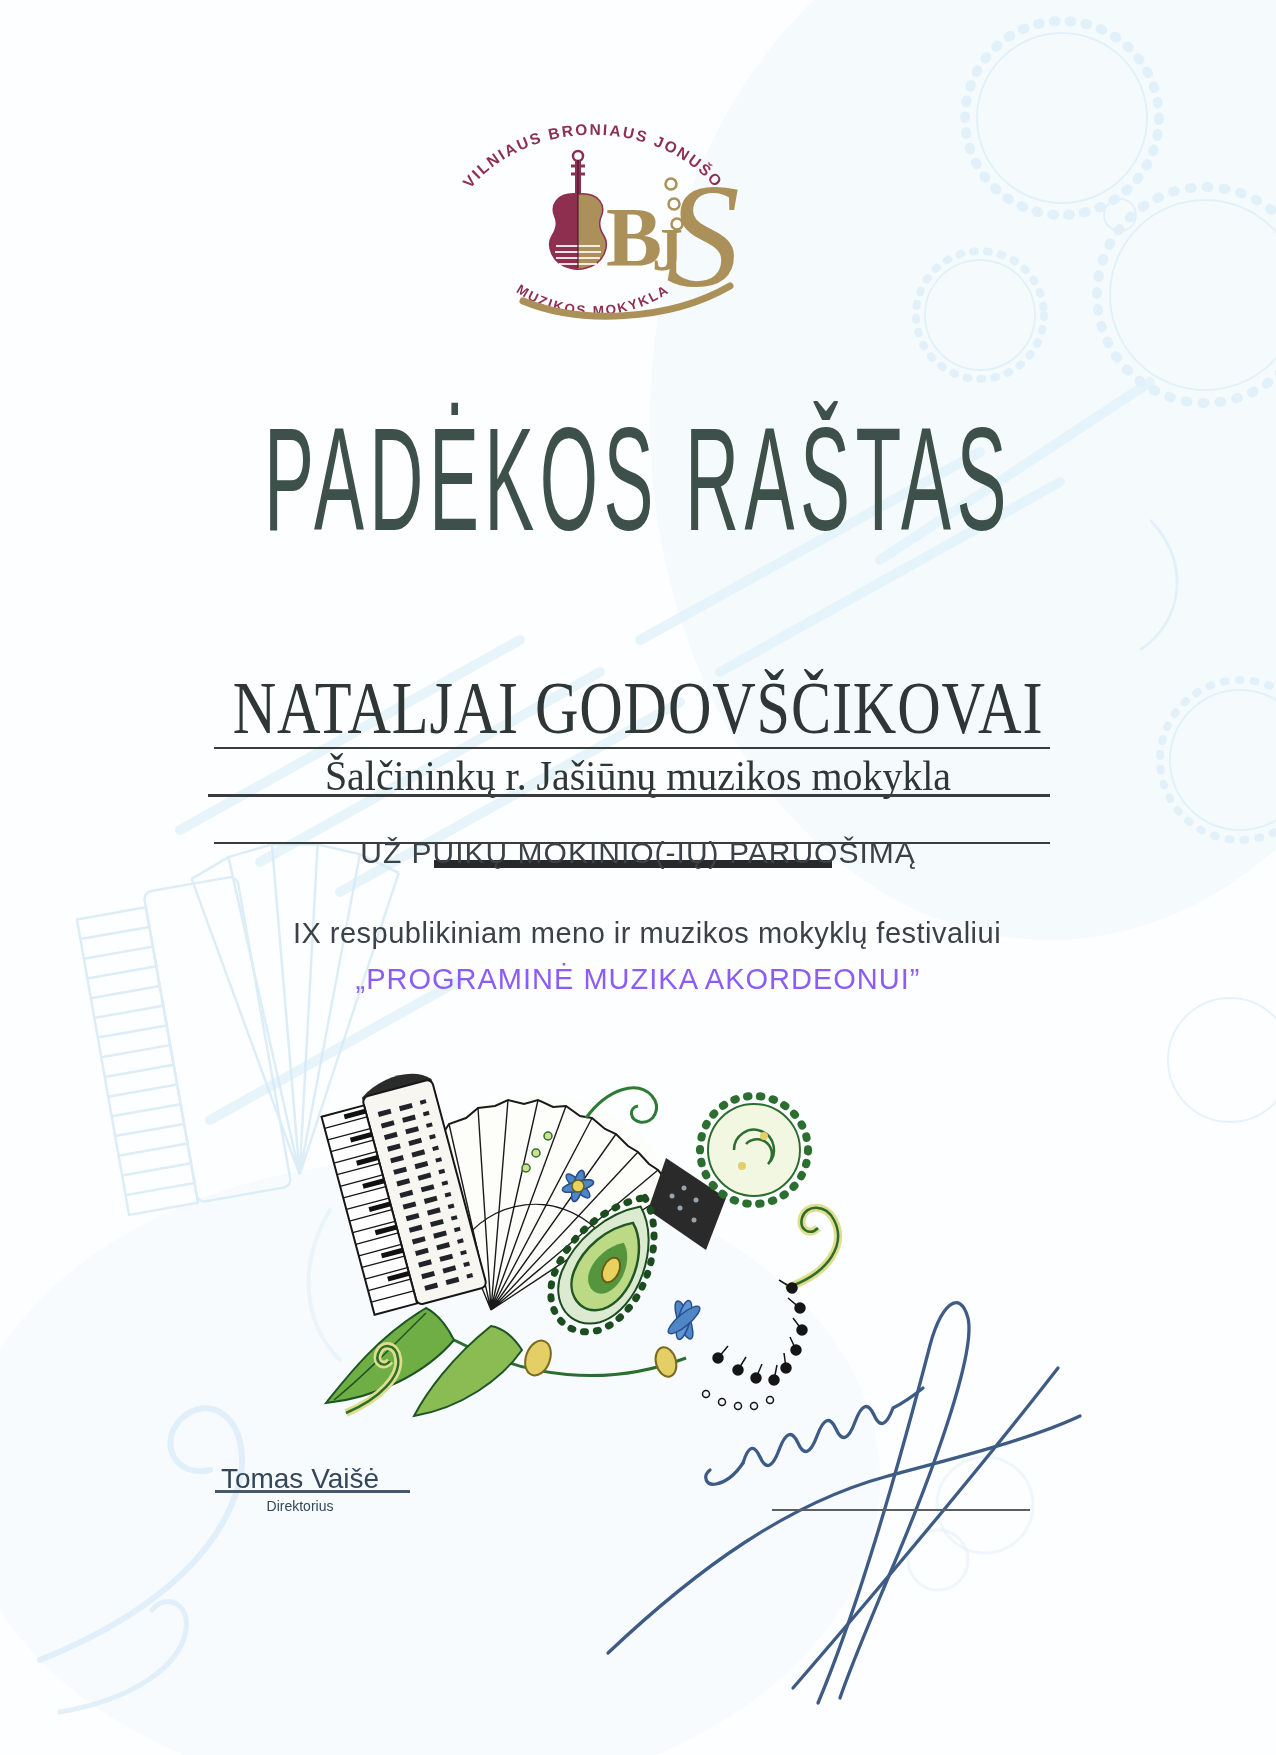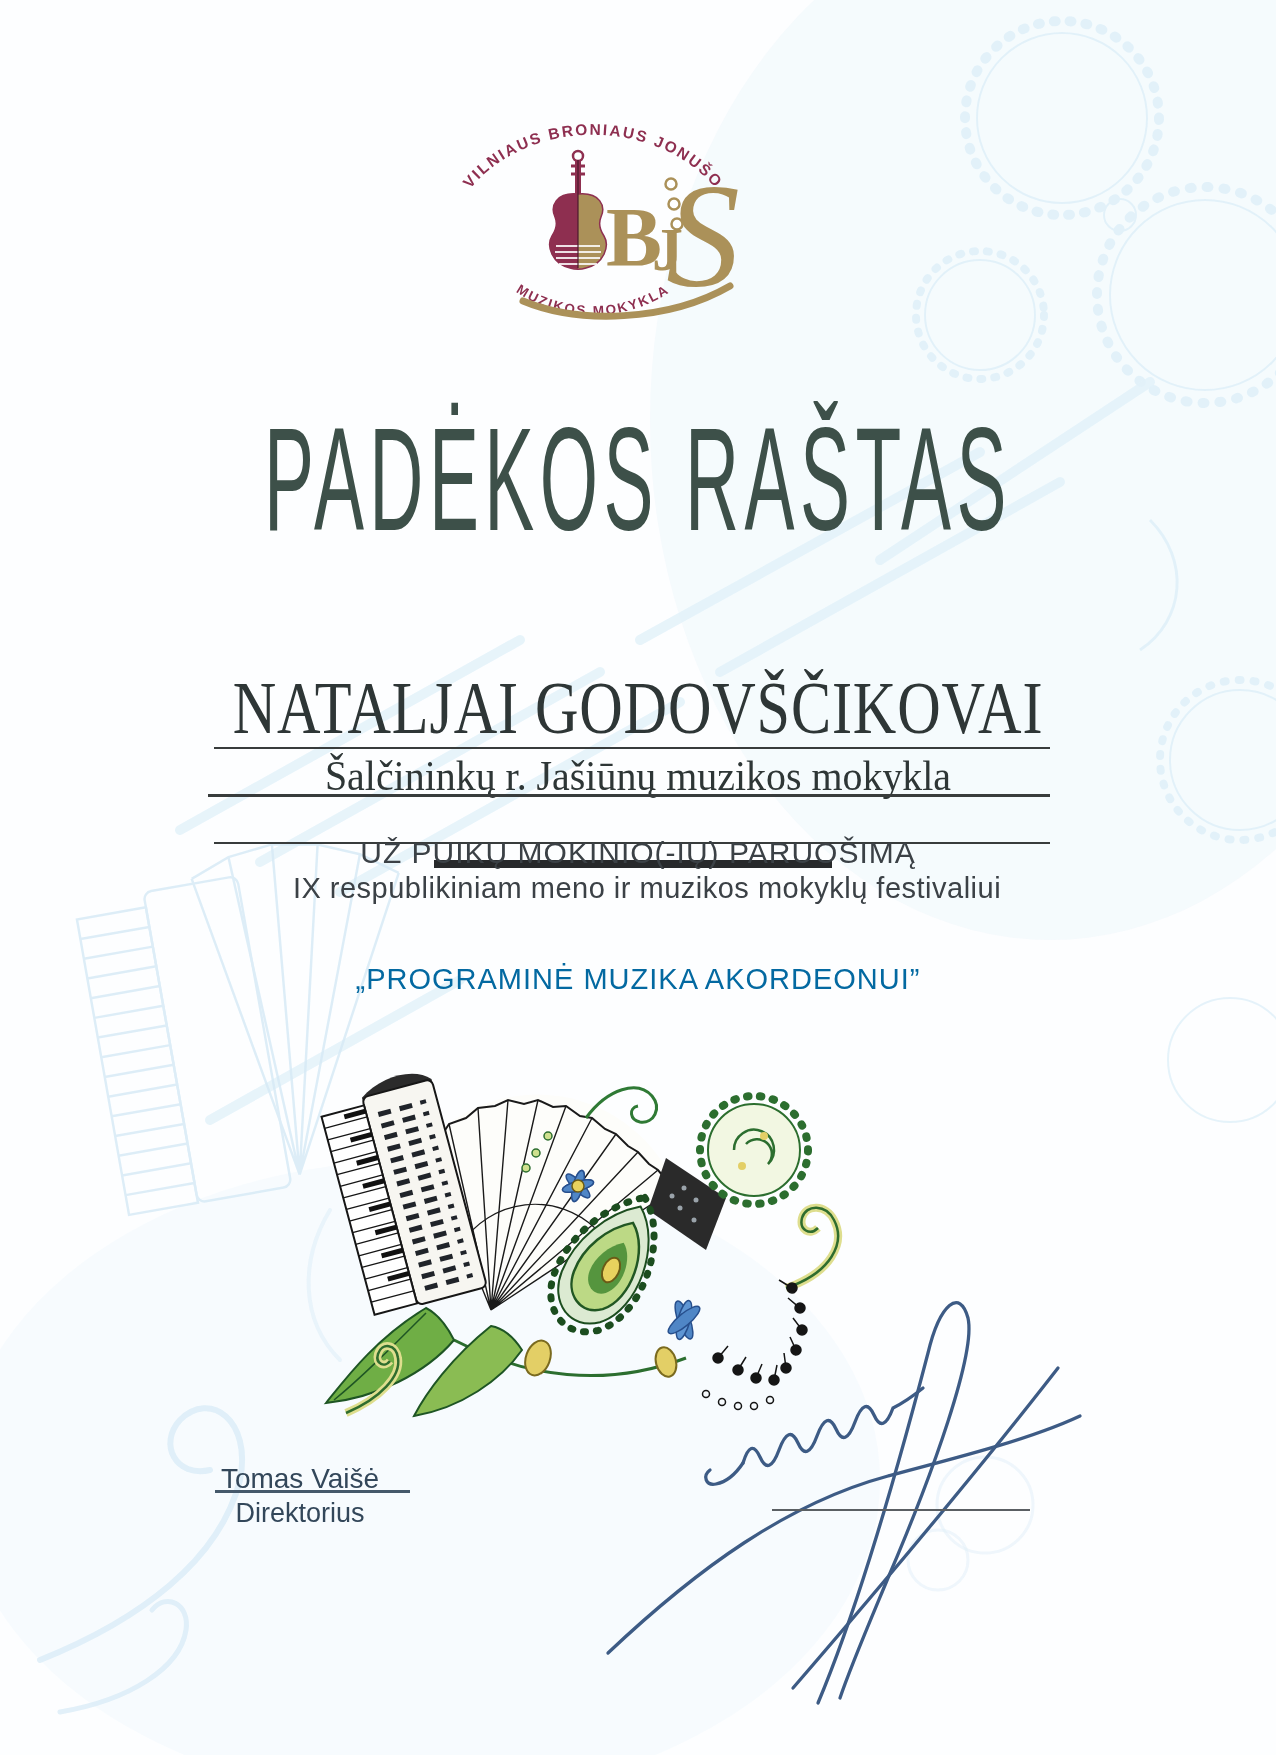--- a/index.html
+++ b/index.html
@@ -34,28 +34,28 @@
     font-size:42px;color:#2e3636;
     transform:scaleX(0.95);transform-origin:top center;
   }
   .rule{position:absolute;background:#383c3c;height:2px;z-index:3;}
   .rule-1{top:747px;left:214px;width:836px;}
   .rule-2{top:794px;left:208px;width:842px;height:3px;}
   .rule-3{top:842px;left:214px;width:836px;}
   .rule-thick{top:860px;left:434px;width:398px;height:8px;background:#27292b;}
 
   .body1{top:836px;z-index:3;font-size:30px;font-weight:500;letter-spacing:1px;color:#3b4146;}
-  .body2{top:872px;z-index:3;font-size:29px;font-weight:400;letter-spacing:.5px;color:#3b4146;padding-left:18px;}
-  .body3{top:963px;z-index:3;font-size:29px;font-weight:500;letter-spacing:1px;color:#0369a1;}
+  .body2{top:917px;z-index:3;font-size:29px;font-weight:400;letter-spacing:.5px;color:#3b4146;padding-left:18px;}
+  .body3{top:963px;z-index:3;font-size:29px;font-weight:500;letter-spacing:1px;color:#8b5cf6;}
 
   .signer-name{position:absolute;left:170px;top:1445px;width:260px;text-align:center;
     font-size:28px;font-weight:500;color:#33475a;z-index:3;margin-top:18px;}
   .signer-rule{position:absolute;top:1490px;left:215px;width:195px;height:2.5px;background:#45596b;z-index:3;}
   .signer-role{position:absolute;left:170px;top:1498px;width:260px;text-align:center;
-    font-size:27px;color:#33475a;z-index:3;}
+    font-size:14px;color:#33475a;z-index:3;}
   .sig-line{position:absolute;top:1509px;left:772px;width:258px;height:2px;background:#5a5f63;z-index:2;}
 
   .footer{top:1638px;z-index:3;font-size:31px;font-weight:500;letter-spacing:3px;color:#3a4a54;}
 </style>
 </head>
 <body>
 
 <div id="page">
 
   <svg id="watermark" width="1276" height="1755" viewBox="0 0 1276 1755" aria-hidden="true">

